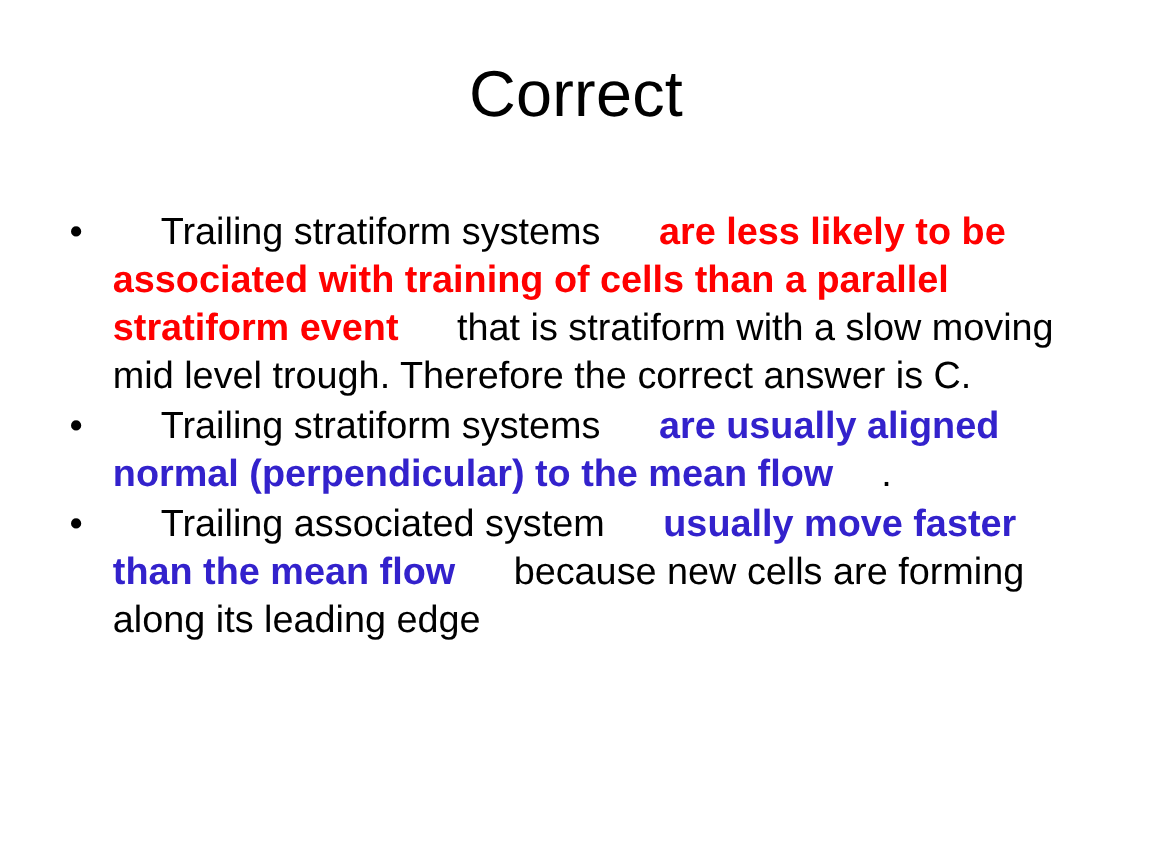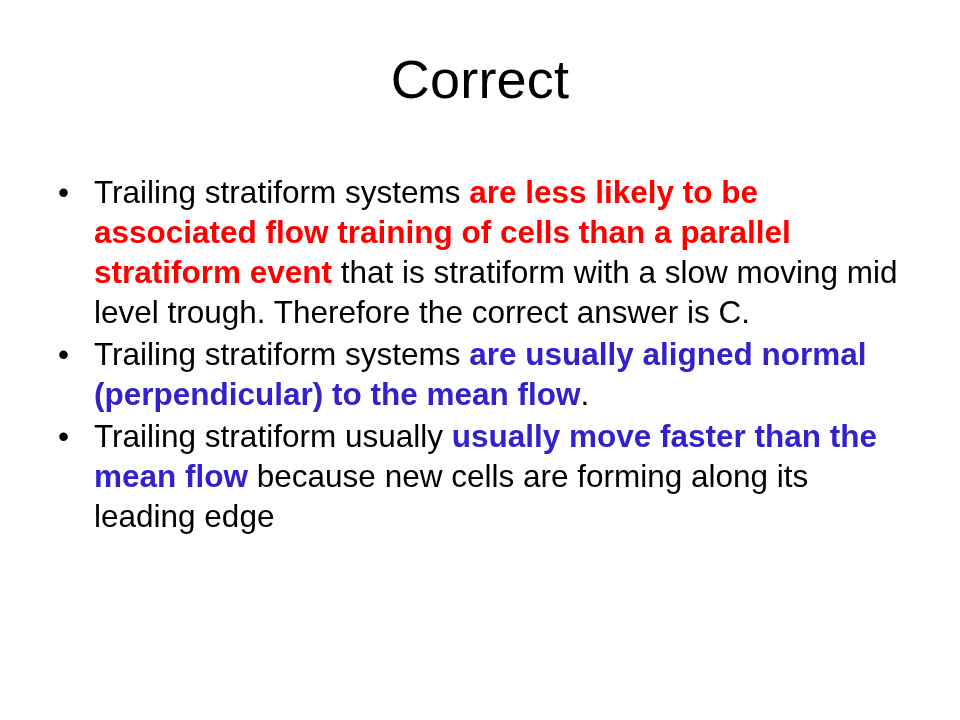--- a/index.html
+++ b/index.html
@@ -55,20 +55,21 @@
     left: 6px;
     top: 0;
     width: 24px;
     font-size: 31.5px;
     line-height: 40px;
     color: #000000;
     text-align: left;
   }
   .seg {
     white-space: pre-wrap;
+    margin-left: 40px;
   }
   .seg-plain {
     font-weight: 400;
     color: #000000;
   }
   .seg-red {
     font-weight: 700;
     color: #ff0000;
   }
   .seg-blue {
@@ -77,18 +78,18 @@
   }
 </style>
 </head>
 <body>
 
 <div class="slide">
 
   <div class="slide-title">Correct</div>
 
   <ul class="body-list">
-      <li class="bullet-item"><span class="bullet-marker">•</span><span class="seg seg-plain">Trailing stratiform systems </span><span class="seg seg-red">are less likely to be associated flow training of cells than a parallel stratiform event</span><span class="seg seg-plain"> that is stratiform with a slow moving mid level trough. Therefore the correct answer is C.</span></li>
+      <li class="bullet-item"><span class="bullet-marker">•</span><span class="seg seg-plain">Trailing stratiform systems </span><span class="seg seg-red">are less likely to be associated with training of cells than a parallel stratiform event</span><span class="seg seg-plain"> that is stratiform with a slow moving mid level trough. Therefore the correct answer is C.</span></li>
       <li class="bullet-item"><span class="bullet-marker">•</span><span class="seg seg-plain">Trailing stratiform systems </span><span class="seg seg-blue">are usually aligned normal (perpendicular) to the mean flow</span><span class="seg seg-plain">.</span></li>
-      <li class="bullet-item"><span class="bullet-marker">•</span><span class="seg seg-plain">Trailing stratiform usually </span><span class="seg seg-blue">usually move faster than the mean flow</span><span class="seg seg-plain"> because new cells are forming along its leading edge</span></li>
+      <li class="bullet-item"><span class="bullet-marker">•</span><span class="seg seg-plain">Trailing associated system </span><span class="seg seg-blue">usually move faster than the mean flow</span><span class="seg seg-plain"> because new cells are forming along its leading edge</span></li>
     </ul>
 
 </div>
 
 </body></html>

